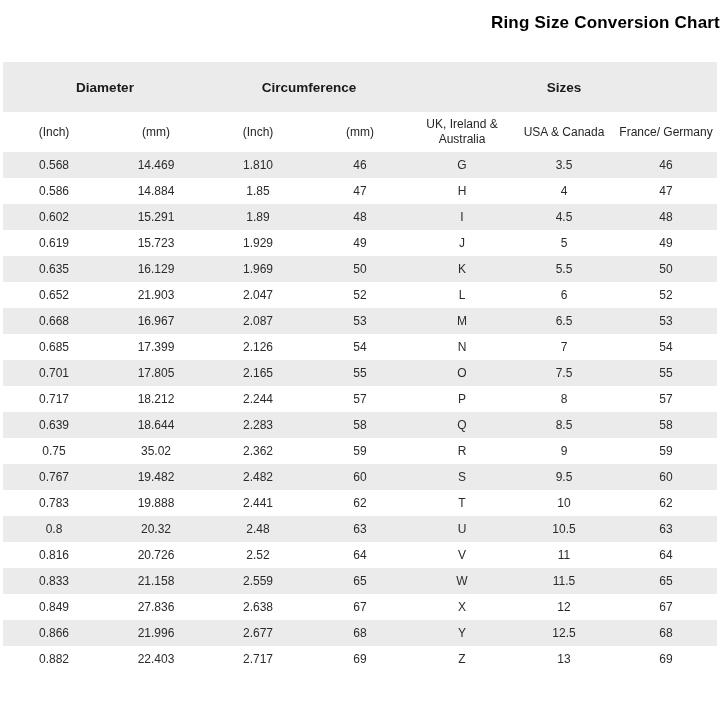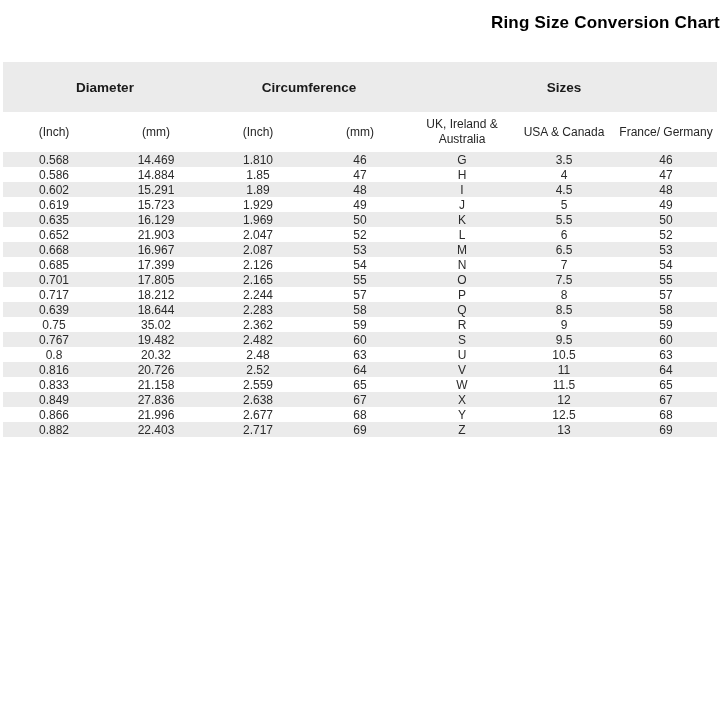--- a/index.html
+++ b/index.html
@@ -44,21 +44,21 @@
     font-weight: bold;
     color: #1a1a1a;
   }
   tr.column-header-row th {
     height: 40px;
     background: #ffffff;
     font-size: 12px;
     line-height: 15px;
     color: #262626;
   }
-  tbody tr { height: 15px; }
+  tbody tr { height: 26px; }
   tbody tr:nth-child(odd)  { background: #ebebeb; }
   tbody tr:nth-child(even) { background: #ffffff; }
   tbody td {
     font-size: 12px;
     color: #2b2b2b;
   }
 </style>
 </head>
 <body>
 
@@ -202,20 +202,29 @@
       <tr>
         <td>0.767</td>
         <td>19.482</td>
         <td>2.482</td>
         <td>60</td>
         <td>S</td>
         <td>9.5</td>
         <td>60</td>
       </tr>
       <tr>
+        <td>0.783</td>
+        <td>19.888</td>
+        <td>2.441</td>
+        <td>62</td>
+        <td>T</td>
+        <td>10</td>
+        <td>62</td>
+      </tr>
+      <tr>
         <td>0.8</td>
         <td>20.32</td>
         <td>2.48</td>
         <td>63</td>
         <td>U</td>
         <td>10.5</td>
         <td>63</td>
       </tr>
       <tr>
         <td>0.816</td>

